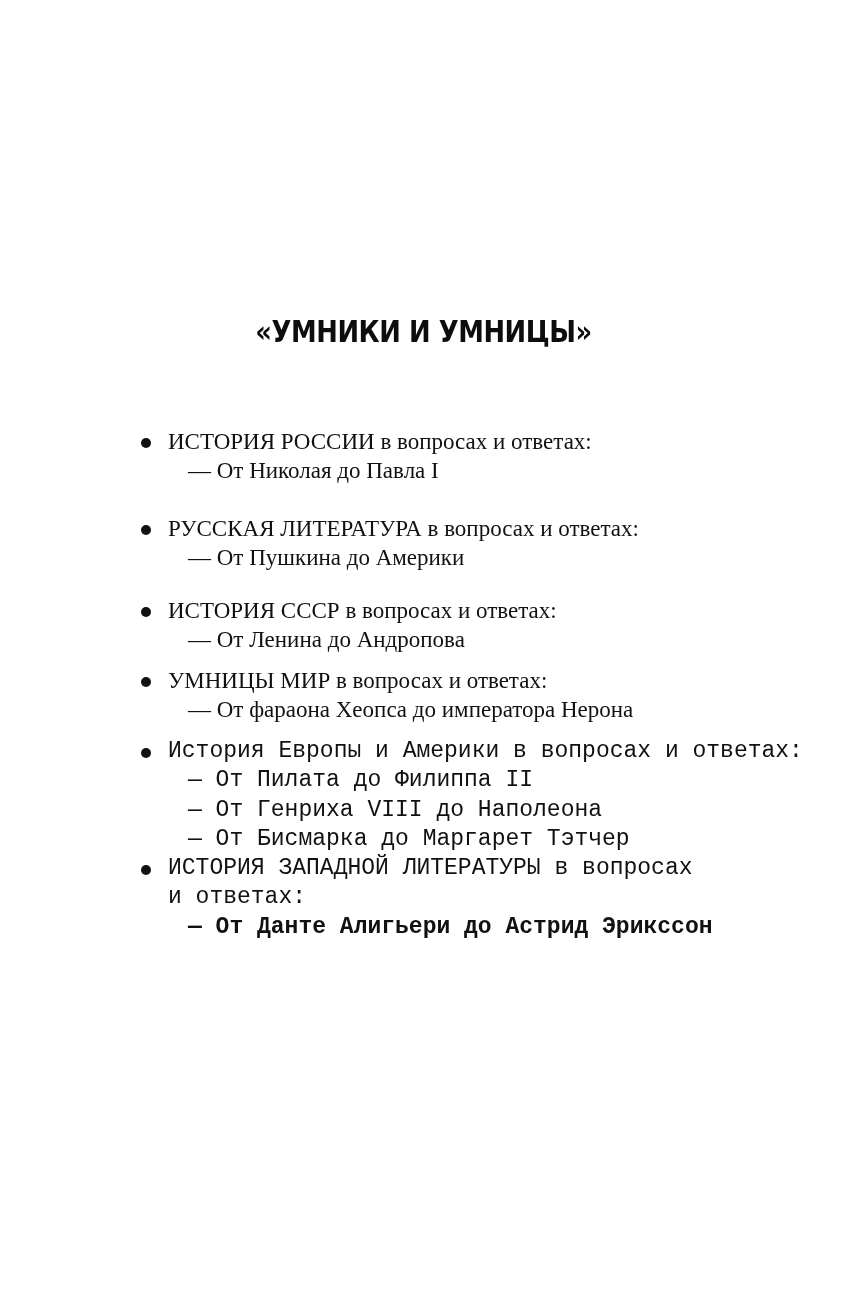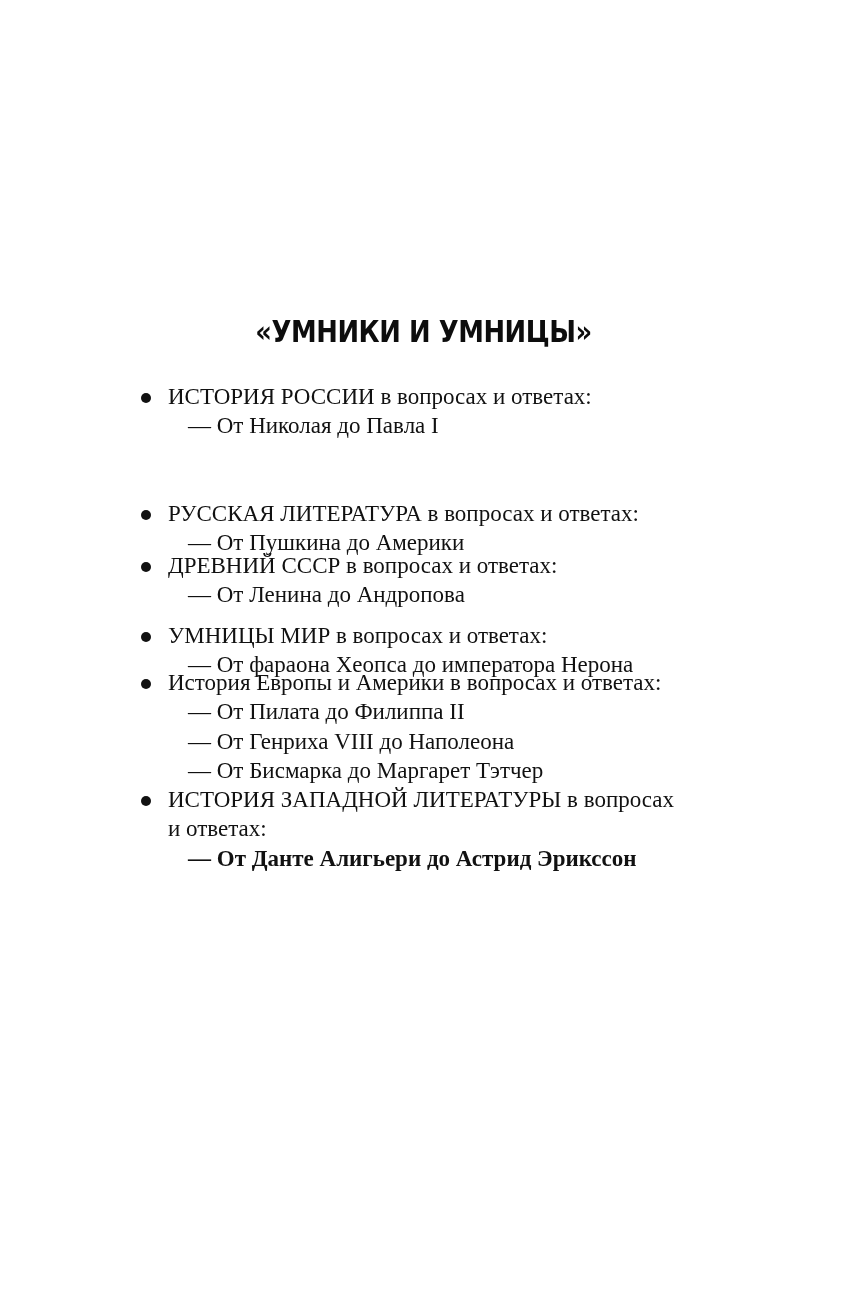--- a/index.html
+++ b/index.html
@@ -8,21 +8,21 @@
       font-family: "Liberation Serif", "DejaVu Serif", serif; color: #111111;
     }
     .title {
       position: absolute; left: 0; width: 845px; top: 314px;
       text-align: center;
       font-family: "DejaVu Sans", "Liberation Sans", sans-serif;
       font-weight: bold; font-size: 30px; letter-spacing: -0.5px;
       transform: scaleX(0.86); transform-origin: 430px 0;
       color: #0d0d0d;
     }
-    .group { position: absolute; left: 140px; width: 640px; }
+    .group { position: absolute; left: 140px; width: 640px; margin-top: 45px; }
     .line {
       font-size: 23px; line-height: 29.3px; white-space: nowrap;
       position: relative;
     }
     .head { padding-left: 28px; }
     .bullet {
       position: absolute; left: 1px; top: 11px;
       width: 10px; height: 10px; border-radius: 50%; background: #111;
     }
     .sub { padding-left: 48px; }
@@ -35,45 +35,45 @@
 <div class="title">«УМНИКИ И УМНИЦЫ»</div>
 
 <div class="group" style="top:382px;">
   <div class="line head">
     <span class="bullet"></span>
     <span>ИСТОРИЯ РОССИИ</span><span> в вопросах и ответах:</span>
   </div>
   <div class="line sub">— От Николая до Павла I</div>
 </div>
 
-<div class="group" style="top:499px;">
+<div class="group" style="top:469px;">
   <div class="line head">
     <span class="bullet"></span>
     <span>РУССКАЯ ЛИТЕРАТУРА</span><span> в вопросах и ответах:</span>
   </div>
   <div class="line sub">— От Пушкина до Америки</div>
 </div>
 
 <div class="group" style="top:551px;">
   <div class="line head">
     <span class="bullet"></span>
-    <span>ДРЕВНИЙ СССР</span><span> в вопросах и ответах:</span>
+    <span>ИСТОРИЯ СССР</span><span> в вопросах и ответах:</span>
   </div>
   <div class="line sub">— От Ленина до Андропова</div>
 </div>
 
 <div class="group" style="top:621px;">
   <div class="line head">
     <span class="bullet"></span>
     <span>УМНИЦЫ МИР</span><span> в вопросах и ответах:</span>
   </div>
   <div class="line sub">— От фараона Хеопса до императора Нерона</div>
 </div>
 
-<div class="group" style="top:668px;">
+<div class="group" style="top:692px;font-family:Liberation Mono, monospace;">
   <div class="line head">
     <span class="bullet"></span>
     <span>История Европы и Америки</span><span> в вопросах и ответах:</span>
   </div>
   <div class="line sub">— От Пилата до Филиппа II</div>
   <div class="line sub">— От Генриха VIII до Наполеона</div>
   <div class="line sub">— От Бисмарка до Маргарет Тэтчер</div>
   <div class="line head">
     <span class="bullet"></span>
     <span>ИСТОРИЯ ЗАПАДНОЙ ЛИТЕРАТУРЫ</span><span> в вопросах</span>

